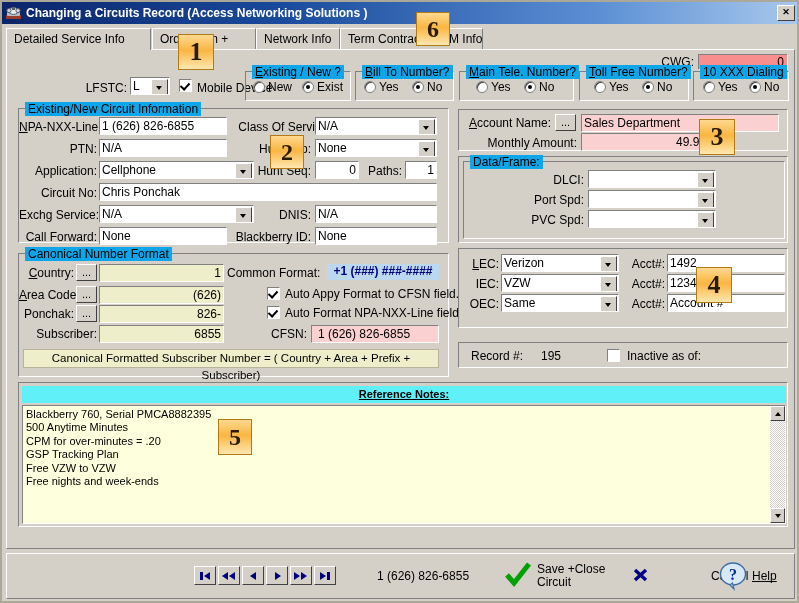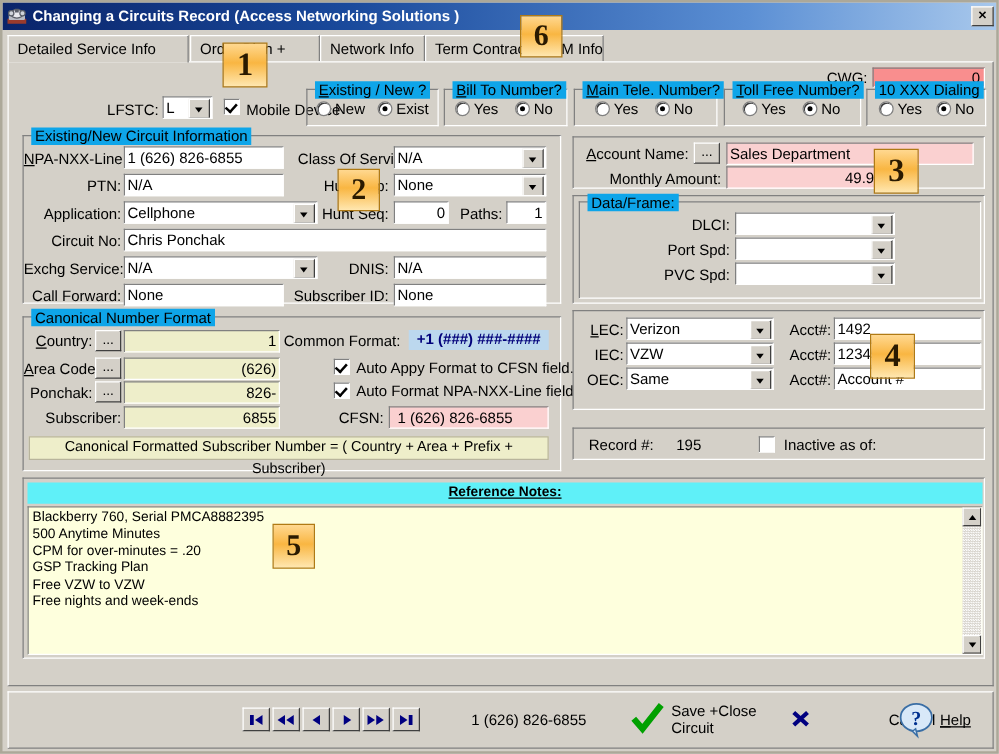--- a/index.html
+++ b/index.html
@@ -210,21 +210,21 @@
       </div>
 
       <div class="lbl" style="left:222px;top:55px;width:70px;">Hunt Seq:</div>
       <div class="tf rt" style="left:296px;top:52px;width:44px;">0</div>
       <div class="lbl" style="left:341px;top:55px;width:42px;">Paths:</div>
       <div class="tf rt" style="left:386px;top:52px;width:32px;">1</div>
 
       <div class="lbl" style="left:232px;top:99px;width:60px;">DNIS:</div>
       <div class="tf" style="left:296px;top:96px;width:122px;">N/A</div>
 
-      <div class="lbl" style="left:200px;top:121px;width:92px;">Subscriber ID:</div>
+      <div class="lbl" style="left:200px;top:121px;width:92px;">Blackberry ID:</div>
       <div class="tf" style="left:296px;top:118px;width:122px;">None</div>
     </div>
 
     <div class="gb2" style="left:451px;top:59px;width:330px;height:42px;">
       <div class="lbl" style="left:4px;top:6px;width:88px;"><u>A</u>ccount Name:</div>
       <div class="btn3" style="left:96px;top:4px;width:21px;">...</div>
       <div class="tf pink" style="left:122px;top:4px;width:198px;">Sales Department</div>
       <div class="lbl" style="left:4px;top:26px;width:114px;">Monthly Amount:</div>
       <div class="tf pink rt" style="left:122px;top:23px;width:128px;">49.95</div>
     </div>

